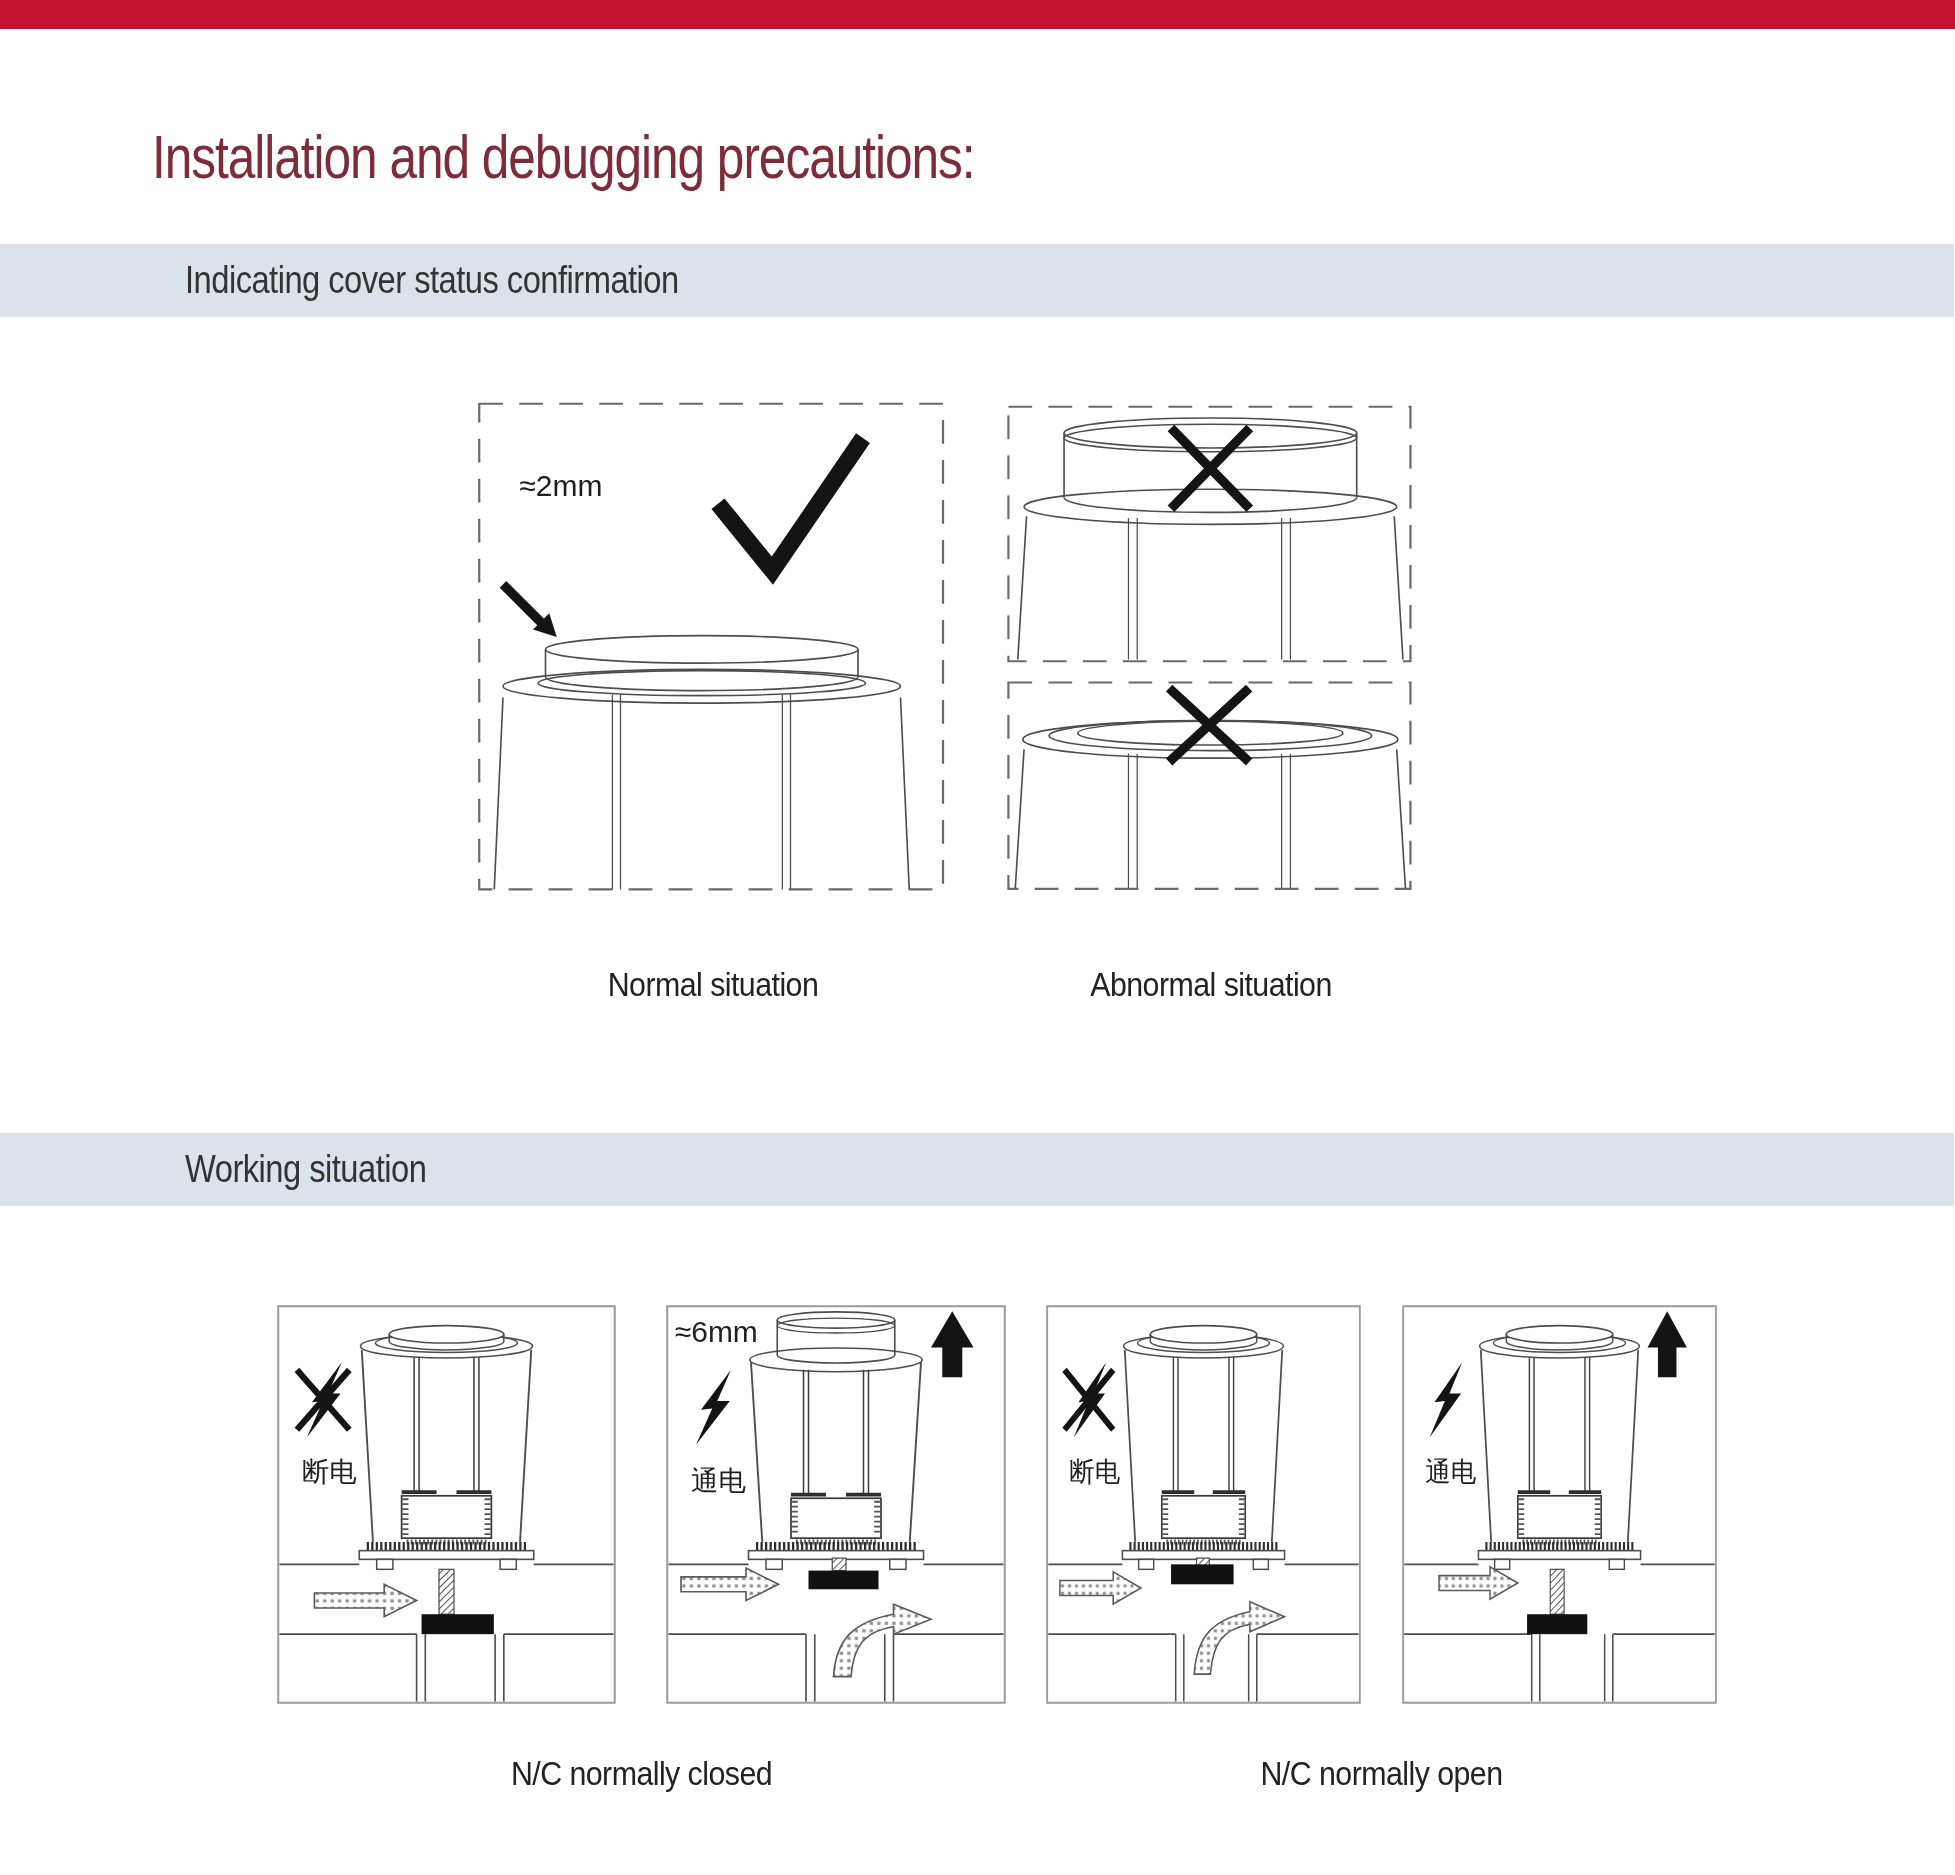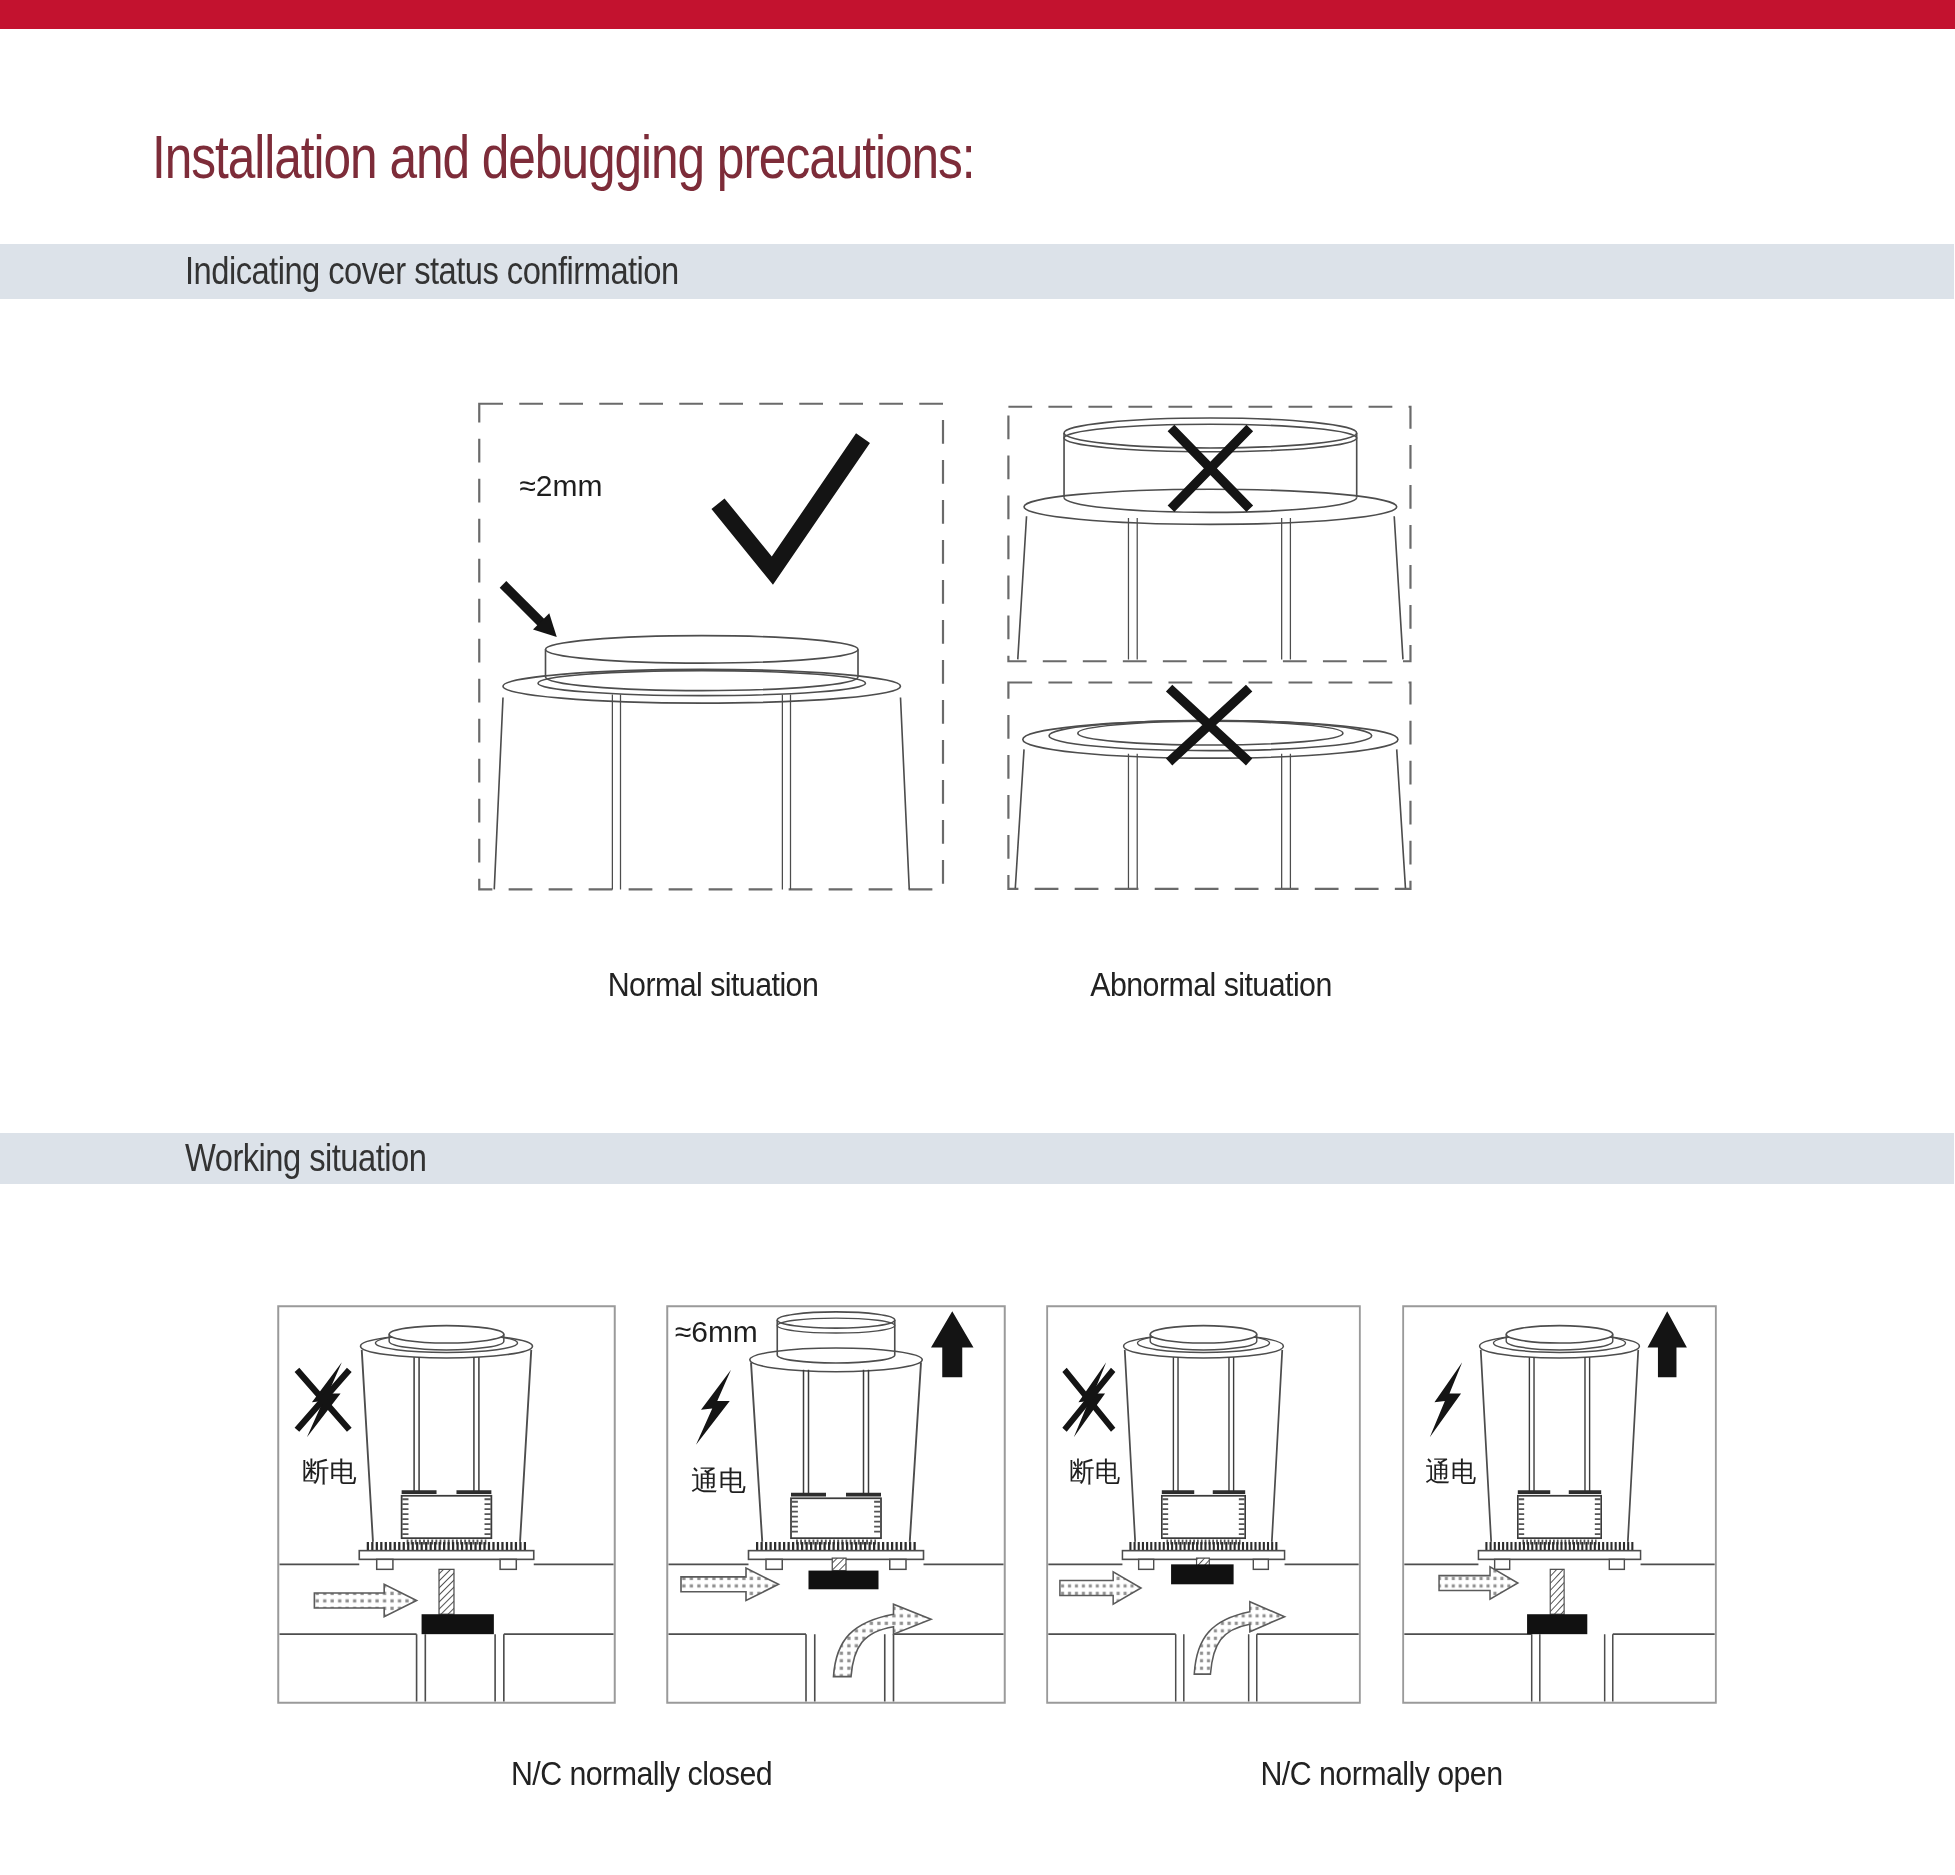--- a/index.html
+++ b/index.html
@@ -7,22 +7,22 @@
     width:1955px;height:1876px;position:relative;background:#ffffff;
     font-family:"Liberation Sans", sans-serif;overflow:hidden;
   }
   .banner{position:absolute;left:0;top:0;width:1955px;height:29px;background:#c3122f;}
   .title{
     position:absolute;left:152px;top:123px;margin:0;
     font-size:62px;font-weight:400;color:#7d2c39;line-height:1.1;
     letter-spacing:-1.3px;transform:scaleX(0.80);transform-origin:left top;white-space:nowrap;
   }
   .bar{position:absolute;left:0;width:1954px;background:#dce2e9;}
-  .bar1{top:244px;height:55px;}
-  .bar2{top:1133px;height:51px;text-align:center;}
+  .bar1{top:244px;height:73px;}
+  .bar2{top:1133px;height:73px;text-align:center;}
   .bar-label{
     position:absolute;left:185px;top:0;height:100%;display:flex;align-items:center;
     font-size:38px;color:#333;letter-spacing:-0.6px;transform:scaleX(0.86);transform-origin:left center;white-space:nowrap;
   }
   svg.fig{position:absolute;}
   .fig-normal{left:463px;top:388px;width:500px;height:519px;}
   .fig-abnormal{left:995px;top:388px;width:432px;height:519px;}
   .panel{position:absolute;top:1305px;height:399px;}
   .p1{left:277px;width:339px;}
   .p2{left:666px;width:340px;}

